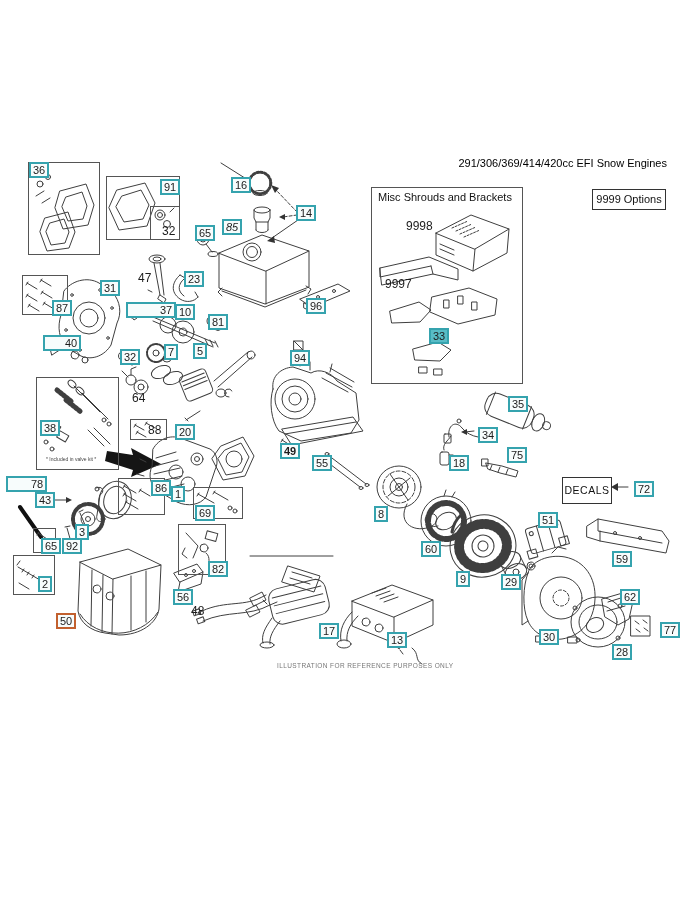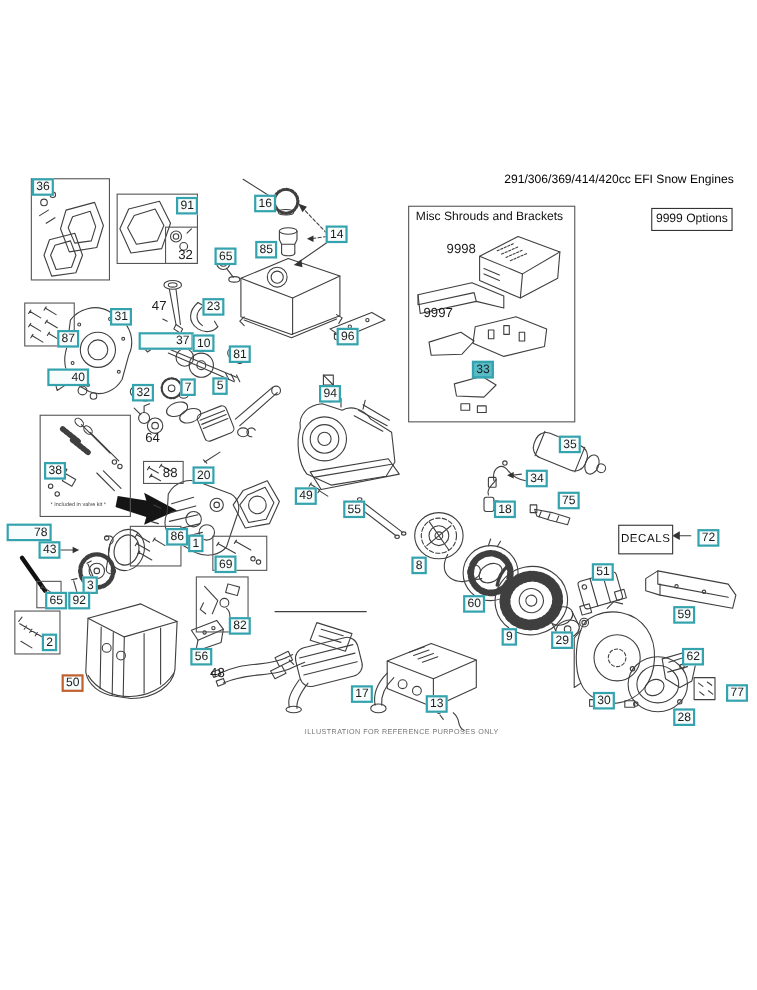--- a/index.html
+++ b/index.html
@@ -511,37 +511,37 @@
       <div class="gbox" style="left: 33px; top: 528px; width: 21px; height: 23px;"></div>
       <div class="gbox" style="left: 13px; top: 555px; width: 40px; height: 38px;"></div>
     </div>
 
   <div id="callouts">
       <div class="callout teal" style="left: 29px; top: 162px;">36</div>
       <div class="callout teal" style="left: 160px; top: 179px;">91</div>
       <div class="callout plain" style="left: 162px; top: 225px;">32</div>
       <div class="callout teal" style="left: 231px; top: 177px;">16</div>
       <div class="callout teal" style="left: 296px; top: 205px;">14</div>
-      <div class="callout teal" style="left: 232px; top: 219px;">85</div>
+      <div class="callout teal" style="left: 222px; top: 219px; font-style: italic;">85</div>
       <div class="callout teal" style="left: 195px; top: 225px;">65</div>
       <div class="callout teal" style="left: 306px; top: 298px; text-align: center;">96</div>
       <div class="callout teal" style="left: 100px; top: 280px;">31</div>
       <div class="callout teal" style="left: 52px; top: 300px;">87</div>
       <div class="callout teal" style="left: 126px; top: 302px; padding-left: 32px;">37</div>
       <div class="callout teal" style="left: 43px; top: 335px; padding-left: 20px;">40</div>
       <div class="callout teal" style="left: 120px; top: 349px;">32</div>
       <div class="callout plain" style="left: 138px; top: 272px;">47</div>
       <div class="callout teal" style="left: 184px; top: 271px;">23</div>
       <div class="callout teal" style="left: 175px; top: 304px;">10</div>
       <div class="callout teal" style="left: 208px; top: 314px;">81</div>
       <div class="callout teal" style="left: 164px; top: 344px;">7</div>
       <div class="callout teal" style="left: 193px; top: 343px;">5</div>
       <div class="callout plain" style="left: 132px; top: 392px;">64</div>
       <div class="callout teal" style="left: 290px; top: 350px;">94</div>
-      <div class="callout teal" style="left: 268px; top: 443px;">49</div>
+      <div class="callout teal" style="left: 280px; top: 443px; font-weight: bold;">49</div>
       <div class="callout teal" style="left: 312px; top: 455px;">55</div>
       <div class="callout plain" style="left: 148px; top: 424px;">88</div>
       <div class="callout teal" style="left: 175px; top: 424px;">20</div>
       <div class="callout teal" style="left: 40px; top: 420px;">38</div>
       <div class="callout teal" style="left: 151px; top: 480px;">86</div>
       <div class="callout teal" style="left: 171px; top: 486px;">1</div>
       <div class="callout teal" style="left: 195px; top: 505px;">69</div>
       <div class="callout teal" style="left: 35px; top: 492px;">43</div>
       <div class="callout teal" style="left: 6px; top: 476px; padding-left: 23px;">78</div>
       <div class="callout teal" style="left: 75px; top: 524px;">3</div>

